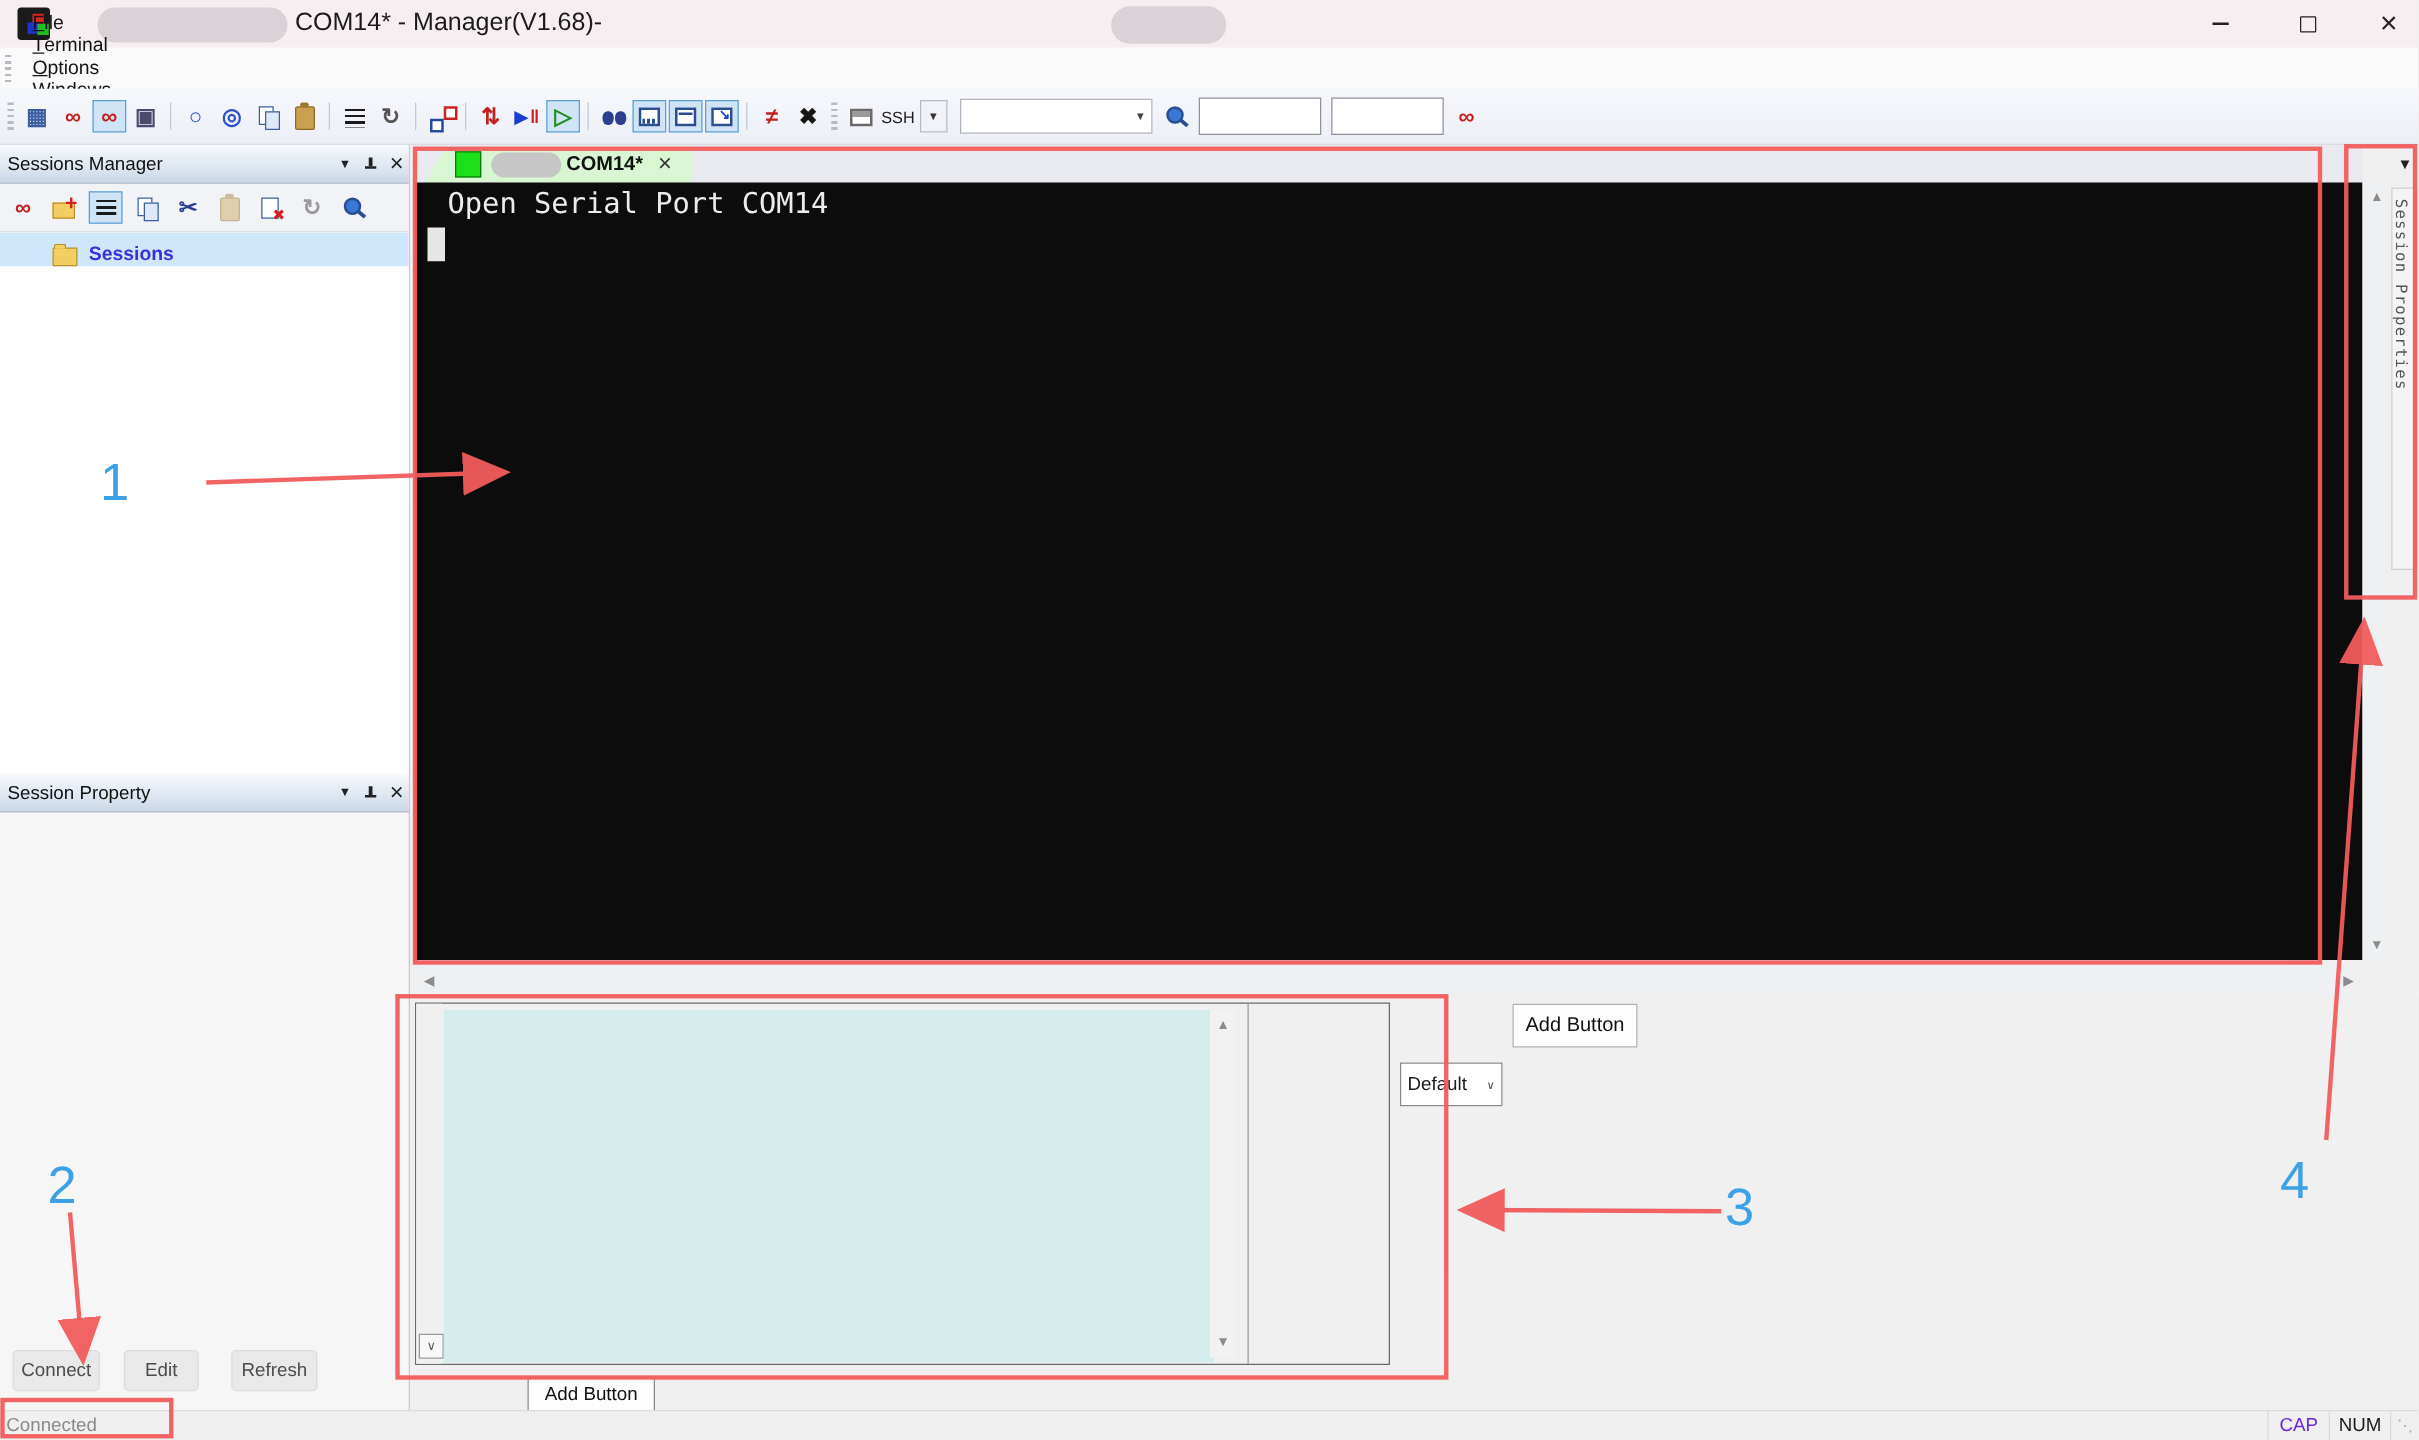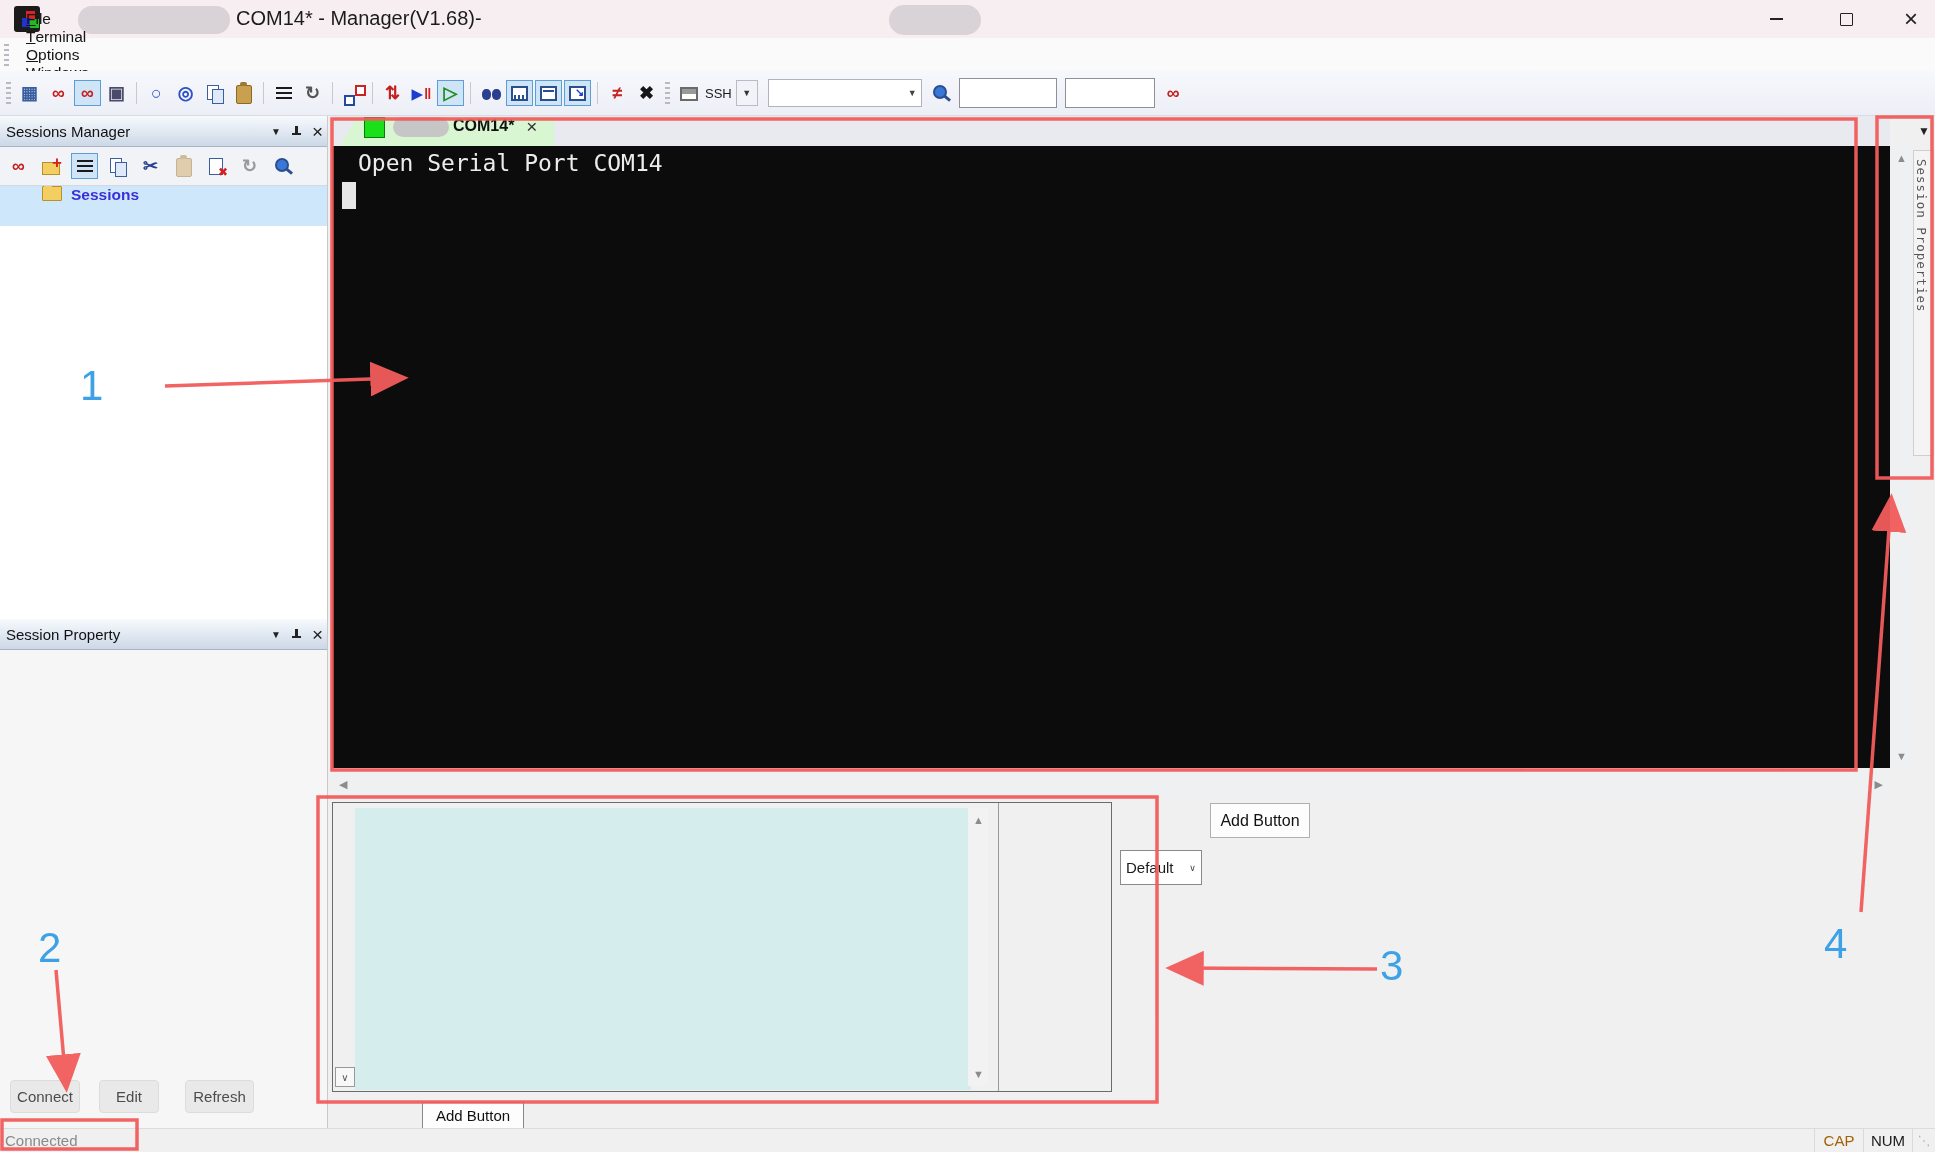--- a/index.html
+++ b/index.html
@@ -78,31 +78,31 @@
   
   .left-panel{left:0;top:116px;width:328px;height:1012px;background:#f6f6f6;border-right:1px solid #c9c9c9;box-sizing:border-box;}
   .pane-header{position:relative;height:30px;background:linear-gradient(#f7fafd,#ccd8e7);border-bottom:1px solid #aab4c6;
                display:flex;align-items:center;font-size:15px;color:#111;padding-left:6px;}
   .ph-icons{position:absolute;right:4px;top:0;height:100%;display:flex;align-items:center;gap:10px;}
   .ph-icons .s{font-size:10px;color:#222;}
   .ph-x{font-size:19px;color:#222;line-height:1;}
   .pane-toolbar{height:38px;background:#f2f3f7;border-bottom:1px solid #d5d8e0;display:flex;align-items:center;padding-left:2px;}
   .pane-toolbar .ico{margin:0 3px;}
   .tree{height:433px;background:#fff;overflow:hidden;}
-  .tree-row{height:40px;display:flex;align-items:flex-start;padding-left:42px;gap:9px;}
+  .tree-row{height:27px;display:flex;align-items:flex-end;padding-left:42px;gap:9px;}
   .tree-row.hl{background:#cfe7fa;}
   .tree-label{font-size:15.5px;font-weight:bold;color:#3a30d8;}
 
   .btn{position:absolute;height:31px;background:#e9e9e9;border:1px solid #dcdcdc;border-radius:4px;
        display:flex;align-items:center;justify-content:center;font-size:15px;color:#4c4c4c;}
 
   
   .tabbar{left:332px;top:116px;width:1558px;height:30px;background:#e9e9f0;}
   .term-tab{position:absolute;left:340px;top:117px;width:214px;height:29px;background:#d9f6d3;
-            clip-path:polygon(17px 0,100% 0,100% 100%,0 100%);display:flex;align-items:flex-start;padding-left:24px;box-sizing:border-box;}
+            clip-path:polygon(17px 0,100% 0,100% 100%,0 100%);display:flex;align-items:center;padding-left:24px;box-sizing:border-box;}
   .tab-square{width:19px;height:19px;background:#19e019;border:1px solid #0a7a0a;}
   .tab-blob{width:56px;height:20px;background:#c6c6c6;border-radius:10px;margin:0 4px 0 8px;}
   .tab-label{font-size:16px;font-weight:600;color:#111;}
   .tab-x{font-size:19px;color:#333;margin-left:12px;line-height:1;}
   .terminal{left:332px;top:146px;width:1558px;height:622px;background:#0c0c0c;font-family:"DejaVu Sans Mono",monospace;
             font-size:23px;color:#ececec;}
   .term-line{position:absolute;left:26px;top:4px;white-space:pre;}
   .cursor{position:absolute;left:10px;top:36px;width:14px;height:27px;background:#e6e6e6;}
   .scroll{background:#eef0f2;}
   .vscroll{left:1890px;top:146px;width:22px;height:622px;}
@@ -127,21 +127,21 @@
   .dd{position:absolute;display:flex;align-items:center;background:#fff;border:1px solid #8a8a8a;box-sizing:border-box;font-size:15px;margin-top:47px;}
   .dd .dv{flex:1;padding:0 5px;overflow:hidden;white-space:nowrap;}
   .addbtn{position:absolute;display:flex;align-items:center;justify-content:center;background:#fdfdfd;border:1px solid #b0b0b0;
           box-sizing:border-box;font-size:16px;color:#111;}
 
   
   .statusbar{left:0;top:1128px;width:1935px;height:24px;background:#f0f0f0;border-top:1px solid #dcdcdc;
              display:flex;align-items:center;box-sizing:border-box;font-size:15px;}
   .sb-status{color:#8a8a8a;padding-left:5px;flex:1;}
   .sb-cell{width:48px;text-align:center;border-left:1px solid #dadada;height:100%;display:flex;align-items:center;justify-content:center;}
-  .sb-cap{color:#a16207;} .sb-num{color:#1a1a1a;}
+  .sb-cap{color:#6d28d9;} .sb-num{color:#1a1a1a;}
   .sb-grip{width:22px;color:#b0b0b0;font-size:13px;display:flex;align-items:center;justify-content:center;}
 
   
   .ann-svg{left:0;top:0;width:1935px;height:1152px;pointer-events:none;z-index:50;}
   .ann-num{position:absolute;z-index:51;color:#3da1e8;font-size:42px;pointer-events:none;}
 </style>
 </head>
 <body>
 
 <div id="app">

